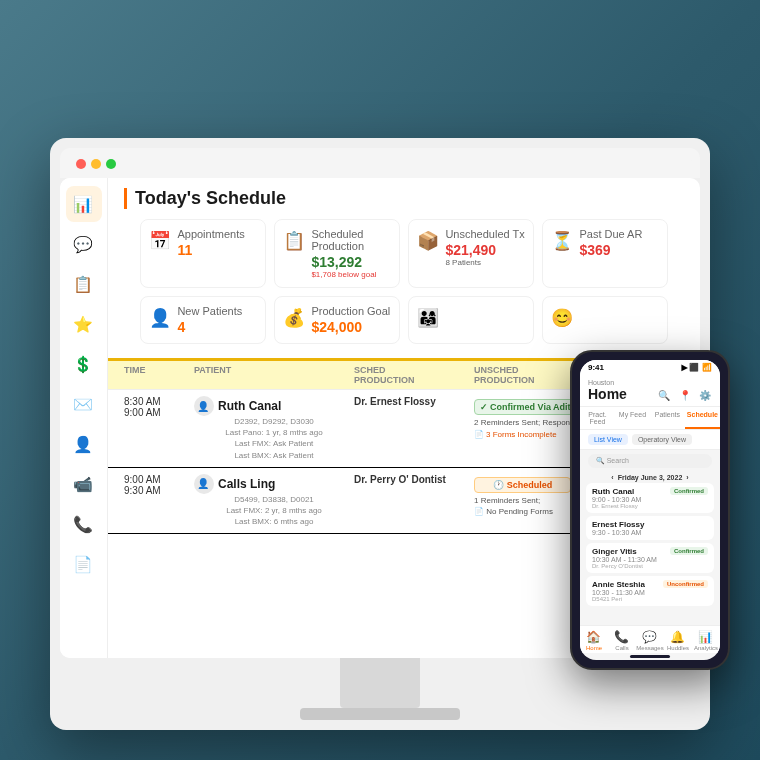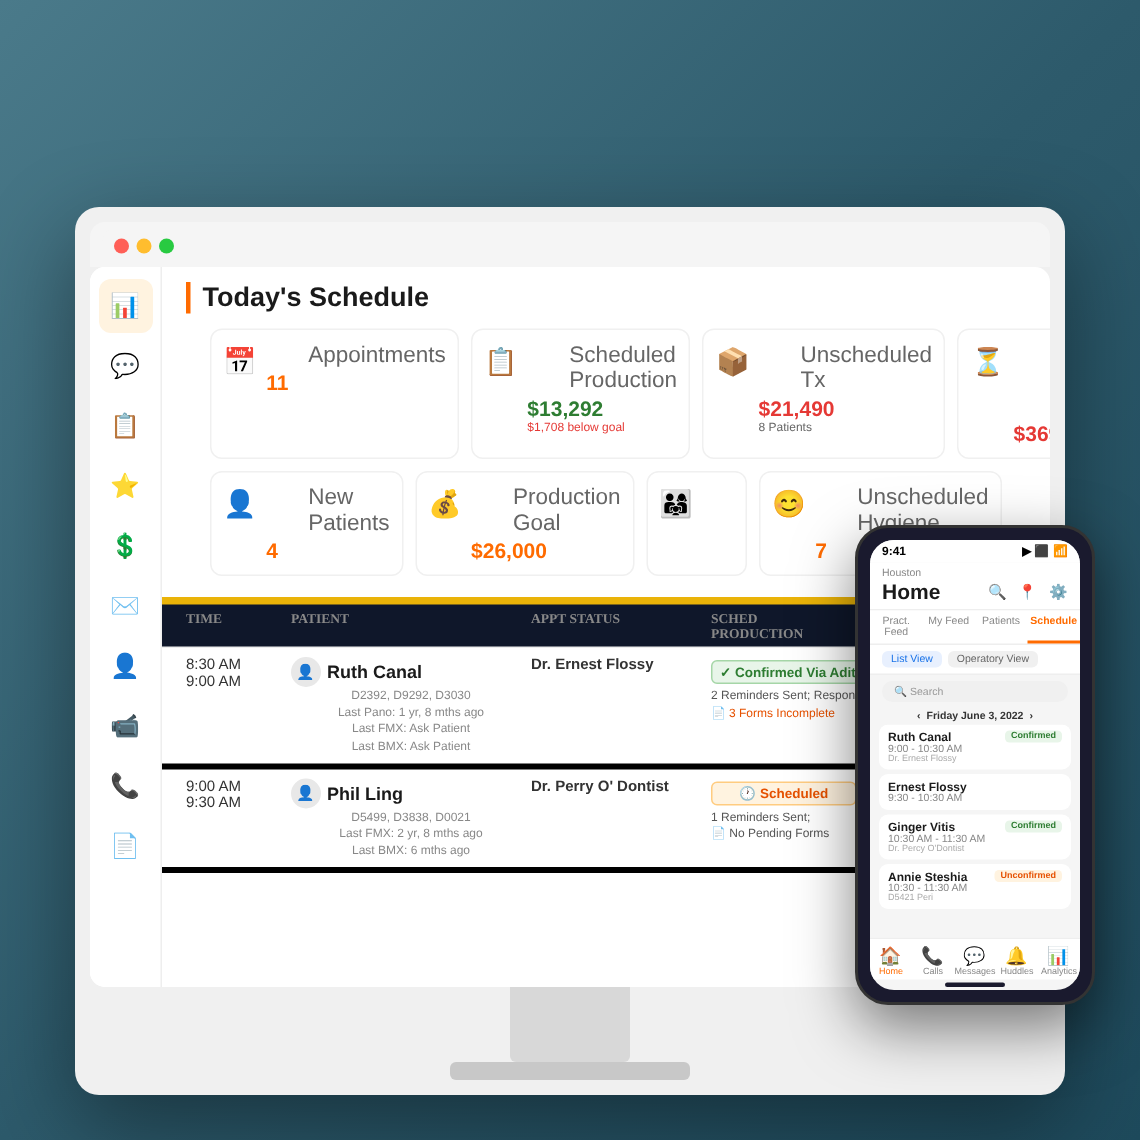--- a/index.html
+++ b/index.html
@@ -135,24 +135,23 @@
       align-items: flex-start;
       gap: 6px;
     }
 
     .stat-icon {
       font-size: 18px;
       margin-top: 2px;
     }
 
     .stat-label {
-      font-size: 15px;
+      font-size: 11px;
       color: #666;
       margin-bottom: 2px;
-      margin-left: 28px;
     }
 
     .stat-value {
       font-size: 14px;
       font-weight: 700;
     }
 
     .stat-sub {
       font-size: 8px;
       color: #e53935;
@@ -172,39 +171,38 @@
 
     
     .schedule-table {
       flex: 1;
       overflow: hidden;
     }
 
     .table-header {
       display: grid;
       grid-template-columns: 70px 160px 120px 140px 70px 70px 60px;
-      background: #0f172a;
-      border-top: 5px solid #eab308;
+      background: #fef9c3;
+      border-top: 3px solid #eab308;
       border-bottom: 1px solid #eee;
       padding: 4px 16px;
-      font-family: Liberation Serif, serif;
     }
 
     .th {
       font-size: 9px;
       color: #888;
       font-weight: 600;
       text-transform: uppercase;
     }
 
     .table-row {
       display: grid;
       grid-template-columns: 70px 160px 120px 140px 70px 70px 60px;
       padding: 6px 16px;
-      border-bottom: 4px solid #000000;
+      border-bottom: 1px solid #000000;
       align-items: start;
     }
 
     .time-col {
       font-size: 10px;
       color: #333;
       font-weight: 500;
     }
 
     .patient-name {
@@ -568,41 +566,36 @@
               <div class="stat-icon">👤</div>
               <div>
                 <div class="stat-label">New Patients</div>
                 <div class="stat-value val-orange">4</div>
               </div>
             </div>
             <div class="stat-card">
               <div class="stat-icon">💰</div>
               <div>
                 <div class="stat-label">Production Goal</div>
-                <div class="stat-value val-orange">$26,000</div>
+                <div class="stat-value val-orange">$24,000</div>
               </div>
             </div>
             <div class="stat-card">
               <div class="stat-icon">👨‍👩‍👧</div>
             </div>
             <div class="stat-card">
               <div class="stat-icon">😊</div>
-              <div>
-                <div class="stat-label">Unscheduled Hygiene</div>
-                <div class="stat-value val-orange">7</div>
-              </div>
             </div>
           </div>
         </div>
 
         <div class="schedule-table">
           <div class="table-header">
             <span class="th">Time</span>
             <span class="th">Patient</span>
-            <span class="th">Appt Status</span>
             <span class="th">Sched<br>Production</span>
             <span class="th">Unsched<br>Production</span>
 
           </div>
 
           <div class="table-row">
             <div class="time-col">
               <span>8:30 AM</span><br>
               <span>9:00 AM</span>
             </div>
@@ -632,21 +625,21 @@
           </div>
 
           <div class="table-row">
             <div class="time-col">
               <span>9:00 AM</span><br>
               <span>9:30 AM</span>
             </div>
             <div>
               <div class="patient-name">
                 <div class="patient-avatar">👤</div>
-                <span style="font-size:12px;font-weight:700;">Phil Ling</span>
+                <span style="font-size:12px;font-weight:700;">Calls Ling</span>
               </div>
               <div class="patient-detail">D5499, D3838, D0021</div>
               <div class="patient-detail">Last FMX: 2 yr, 8 mths ago</div>
               <div class="patient-detail">Last BMX: 6 mths ago</div>
             </div>
             <div class="provider-col">Dr. Perry O' Dontist</div>
             <div>
               <div class="status-scheduled">
                 🕐 <span>Scheduled</span>
               </div>

